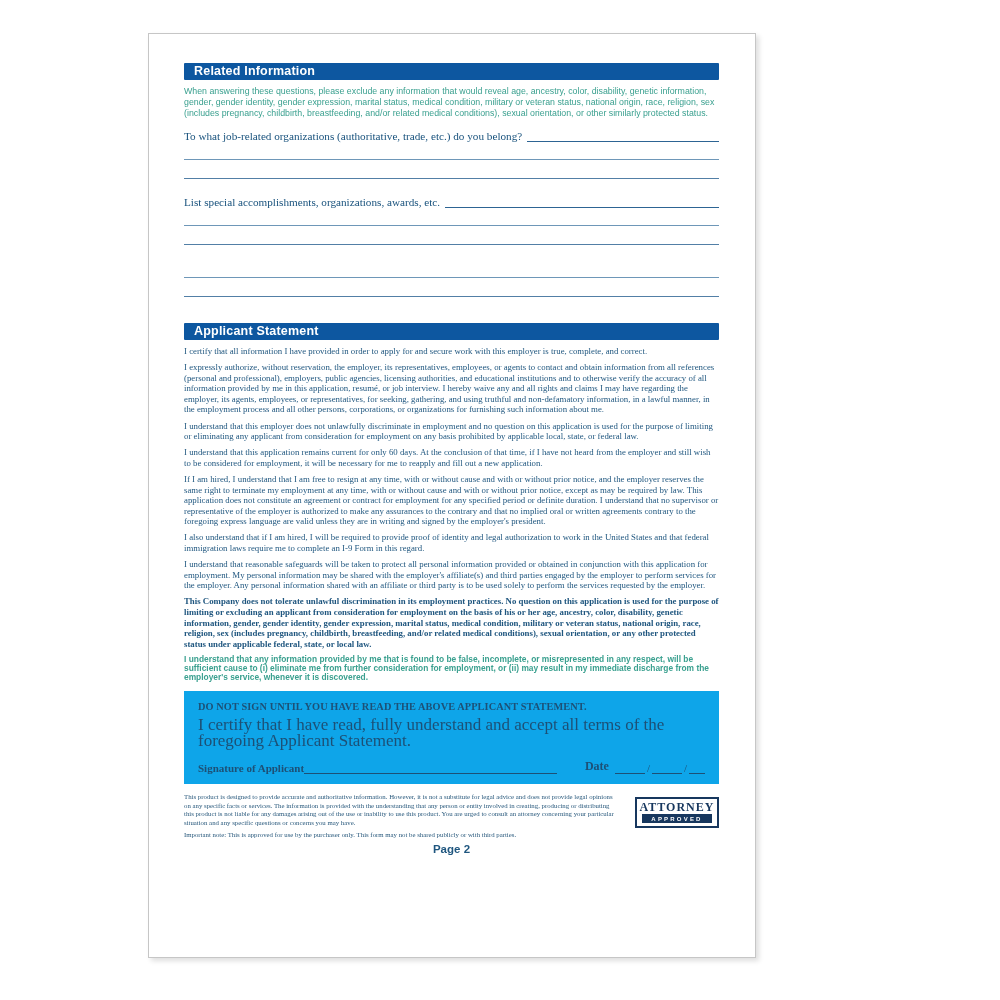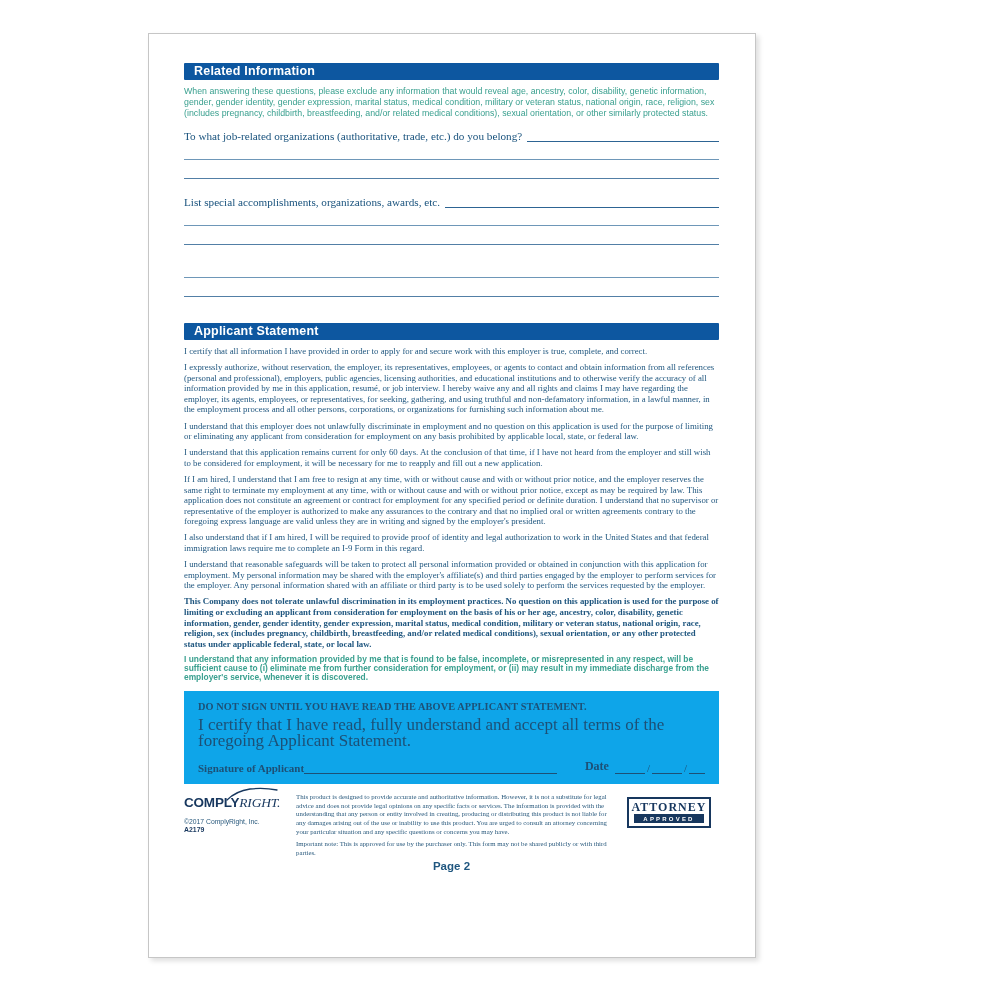--- a/index.html
+++ b/index.html
@@ -75,21 +75,21 @@
     font-family:"Liberation Sans", sans-serif;font-size:6.8px;
     color:#2a5a7d;margin-top:7px;
   }
   .f-formnum{
     font-family:"Liberation Sans", sans-serif;font-size:6.9px;
     font-weight:bold;color:#17375e;margin-top:1px;
   }
   .f-mid{flex:1;color:#2a5a7d;font-size:6.8px;line-height:8.8px;}
   .f-mid p{margin:0;}
   .f-mid p.note{margin-top:3px;}
-  .f-right{width:92px;flex:none;display:flex;align-items:flex-start;padding-top:4px;}
+  .f-right{width:92px;flex:none;display:flex;justify-content:flex-end;align-items:flex-start;padding-top:4px;}
   .badge{
     border:2px solid #17375e;background:#ffffff;width:84px;
     text-align:center;padding:2px 2px 3px 2px;box-sizing:border-box;
   }
   .badge-attorney{
     font-family:"Liberation Serif", serif;font-weight:bold;
     color:#17375e;font-size:12px;letter-spacing:1px;line-height:13px;
   }
   .badge-approved{
     background:#17375e;color:#ffffff;
@@ -161,30 +161,20 @@
       <span class="date-label">Date</span>
       <span class="date-seg"></span>
       <span class="date-slash">/</span>
       <span class="date-seg"></span>
       <span class="date-slash">/</span>
       <span class="date-seg short"></span>
     </div>
   </div>
 
   <div class="footer">
-    <div class="f-left">
-      <div class="logo">
-        <span class="logo-comply">COMPLY</span><span class="logo-right">RIGHT.</span>
-        <svg class="logo-swoosh" width="56" height="16" viewBox="0 0 56 16">
-          <path d="M3 13 Q12 4 26 2 Q40 0.5 53 3" stroke="#17375e" stroke-width="1.3" fill="none" stroke-linecap="round"></path>
-        </svg>
-      </div>
-      <div class="f-copyright">©2017 ComplyRight, Inc.</div>
-      <div class="f-formnum">A2179</div>
-    </div>
     <div class="f-mid">
       <p>This product is designed to provide accurate and authoritative information. However, it is not a substitute for legal advice and does not provide legal opinions on any specific facts or services. The information is provided with the understanding that any person or entity involved in creating, producing or distributing this product is not liable for any damages arising out of the use or inability to use this product. You are urged to consult an attorney concerning your particular situation and any specific questions or concerns you may have.</p>
       <p class="note">Important note: This is approved for use by the purchaser only. This form may not be shared publicly or with third parties.</p>
     </div>
     <div class="f-right">
       <div class="badge">
         <div class="badge-attorney">ATTORNEY</div>
         <div class="badge-approved">APPROVED</div>
       </div>
     </div>

